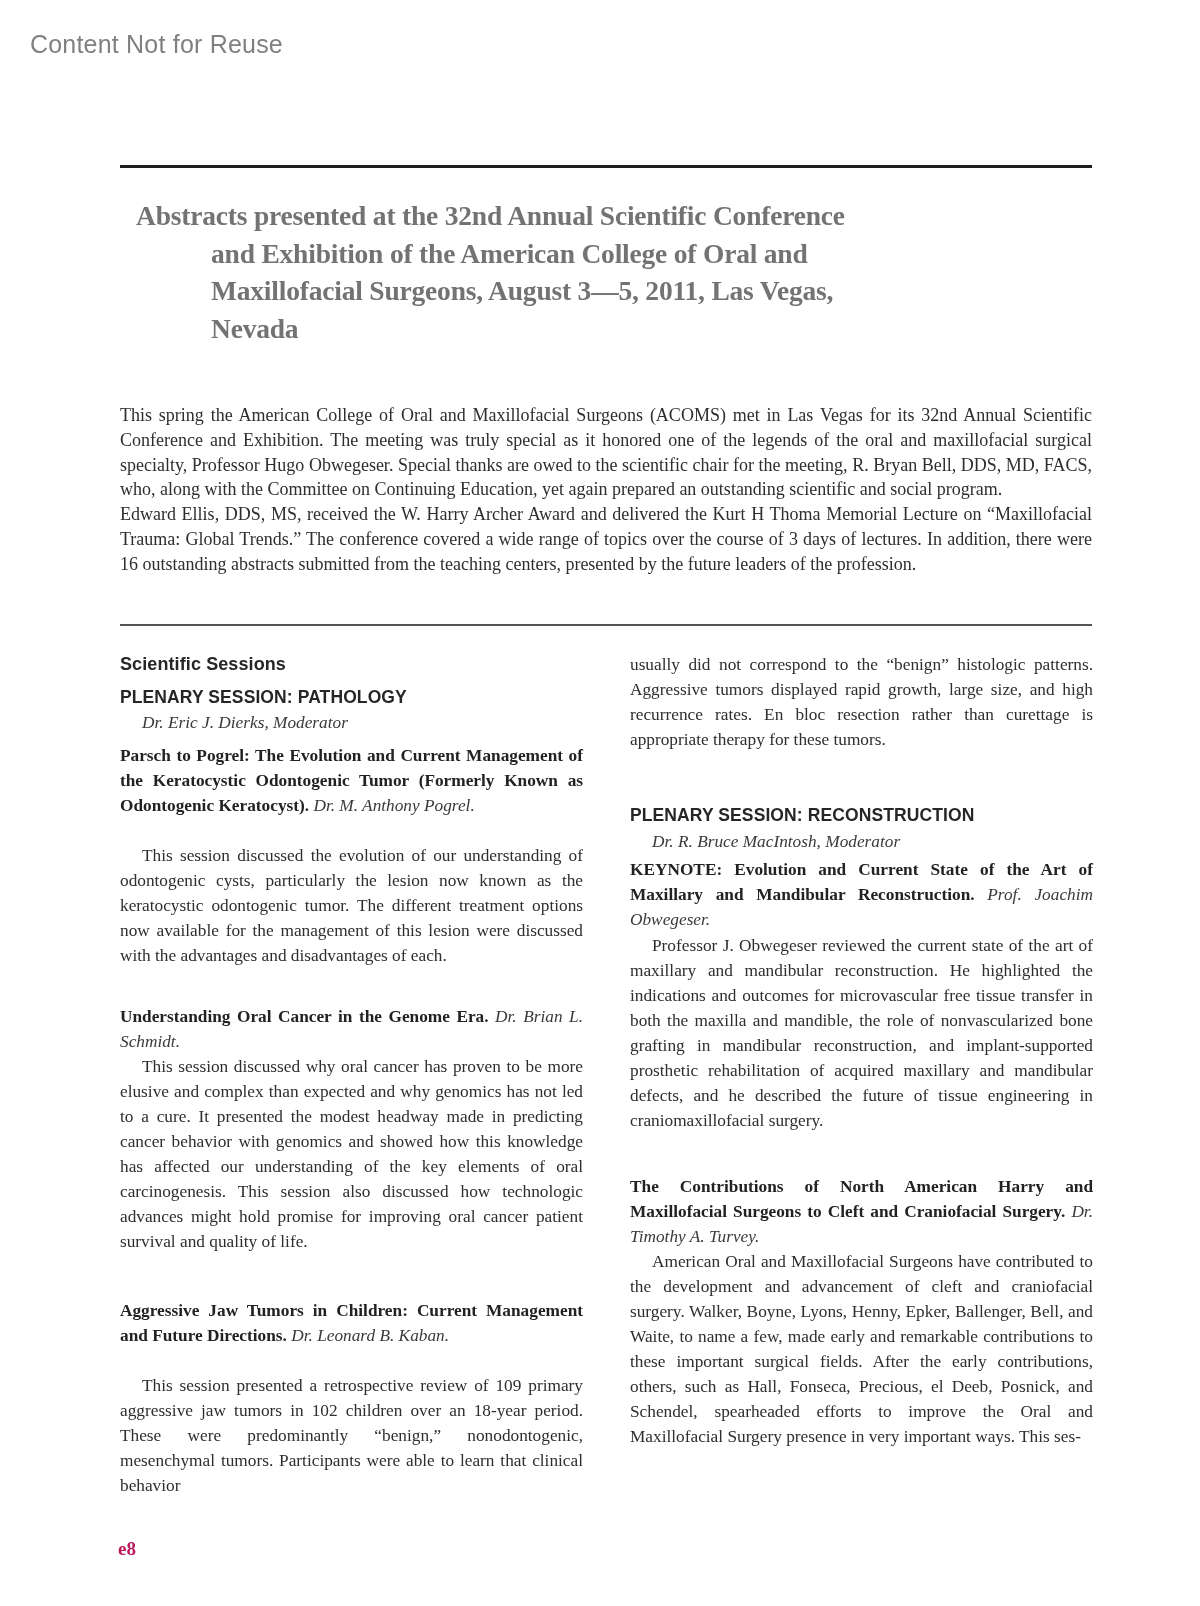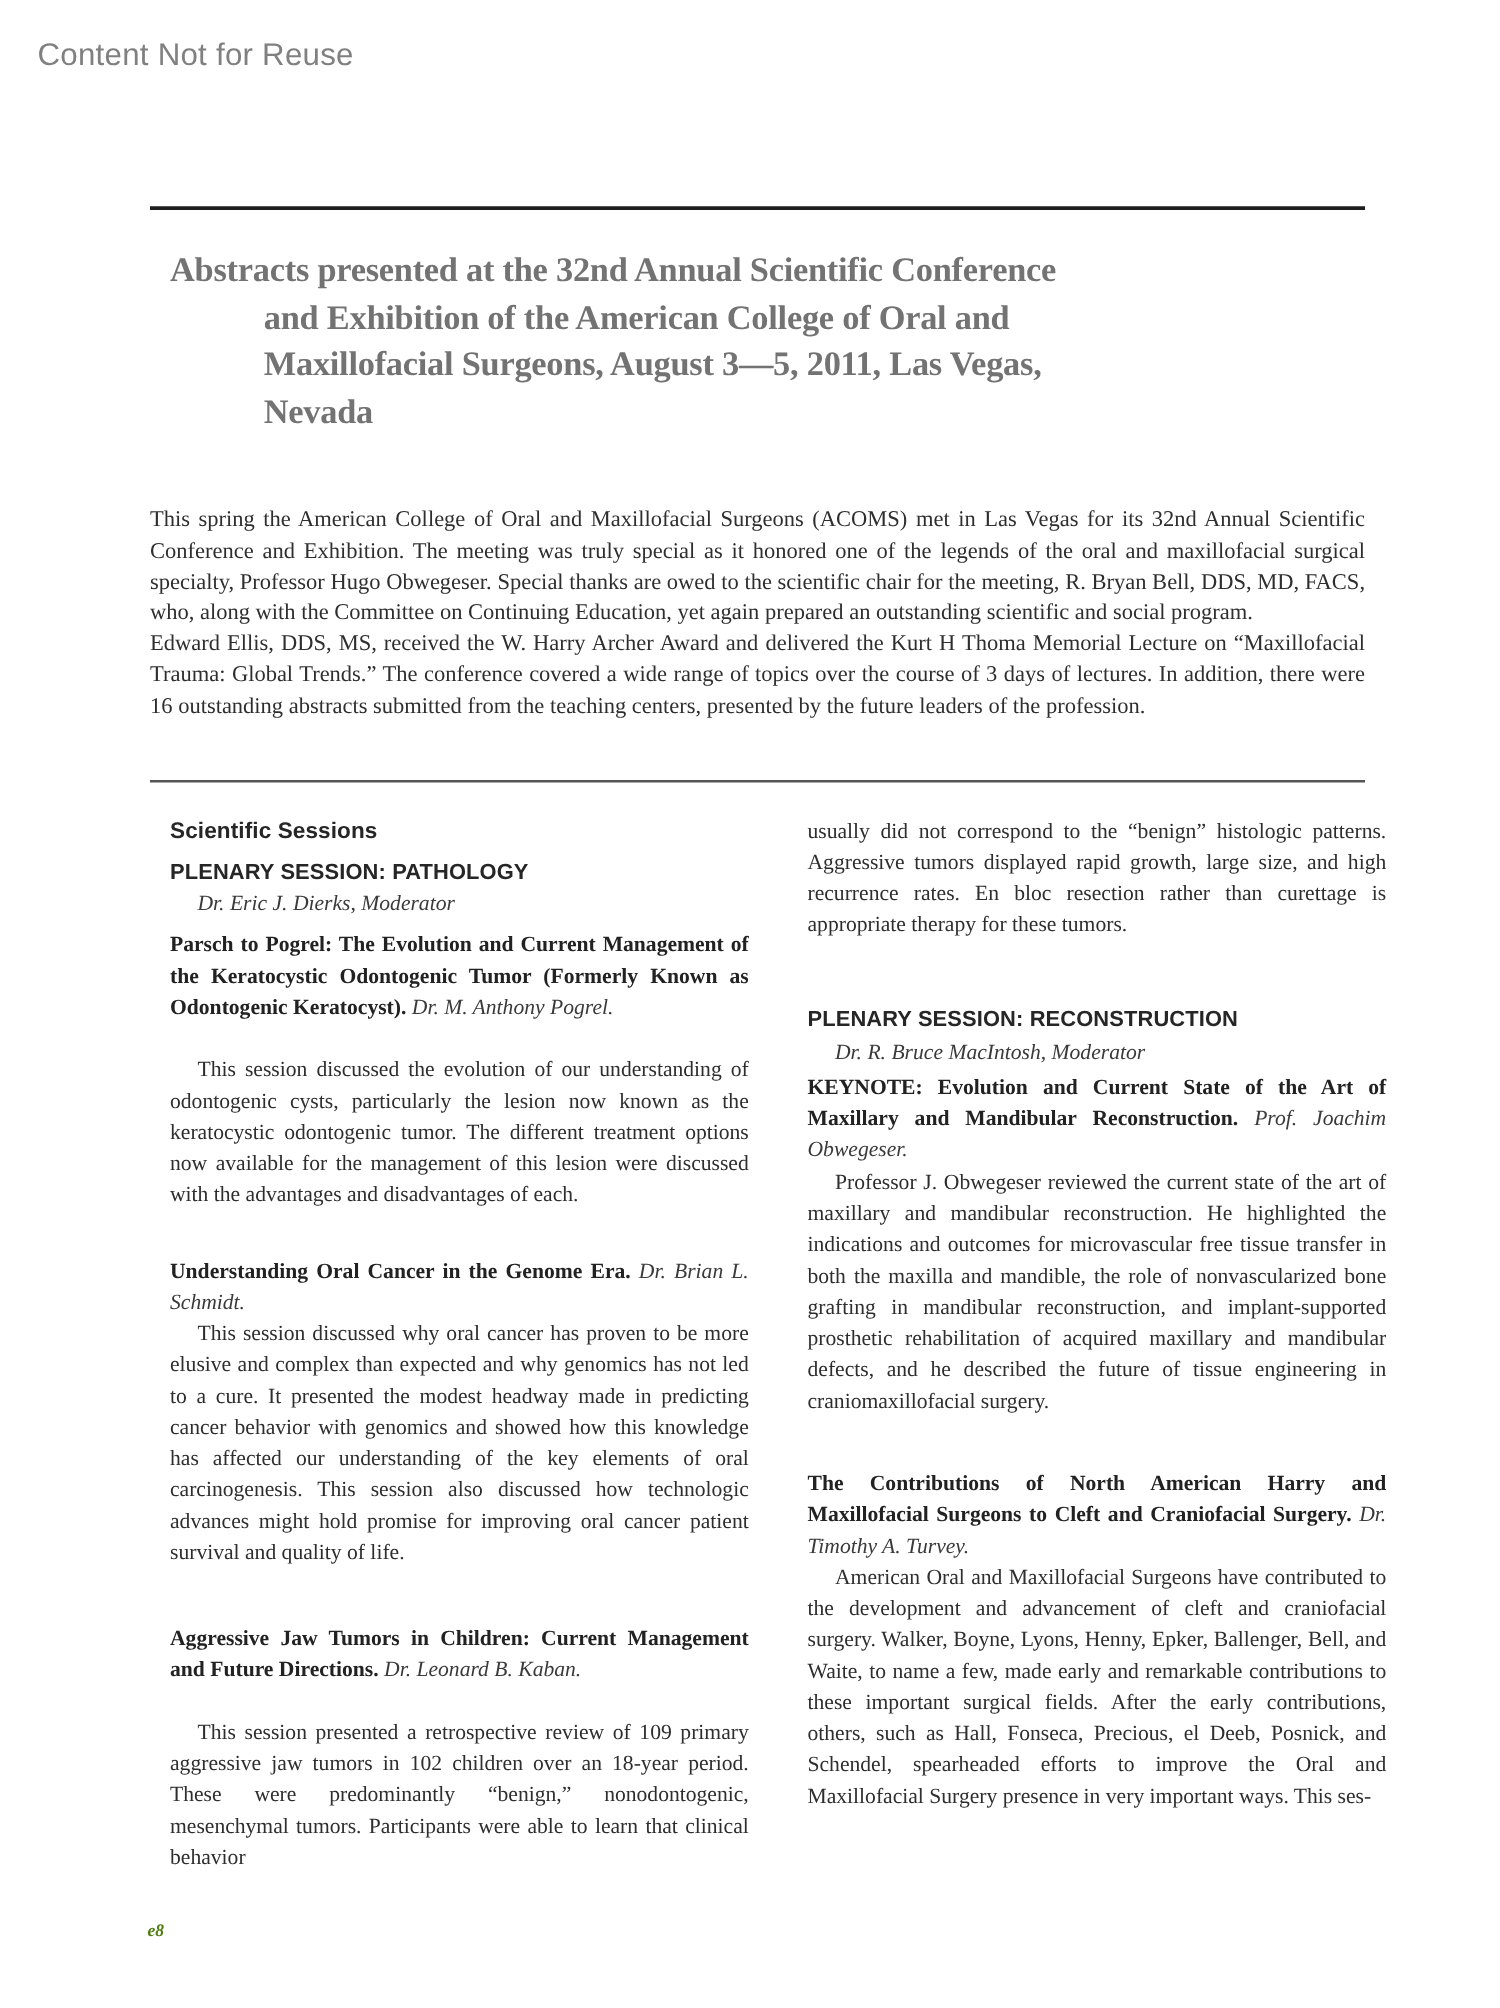--- a/index.html
+++ b/index.html
@@ -13,28 +13,28 @@
            font-size: 27.5px; font-weight: bold; line-height: 37.5px; color: #737373;
            font-family: "Liberation Serif", serif; letter-spacing: -0.2px; }
   .title .tl { display: block; white-space: nowrap; }
   .title .tl.indent { padding-left: 75px; }
   .intro { position: absolute; left: 120px; top: 403px; width: 972px; font-size: 18px; line-height: 24.8px;
            text-align: justify; color: #2e2e2e; margin: 0; }
   .intro p { margin: 0; }
   .col { position: absolute; width: 463px; font-size: 17.3px; line-height: 25px; color: #2e2e2e; }
   .col-left { left: 120px; }
   .col-right { left: 630px; }
-  .blk { position: absolute; left: 16px; width: 463px; margin: 0; text-align: justify; }
+  .blk { position: absolute; left: 0; width: 463px; margin: 0; text-align: justify; }
   .sans-h { font-family: "Liberation Sans", "DejaVu Sans", sans-serif; font-weight: bold; color: #262626; font-size: 18px; letter-spacing: 0.1px; }
   .sans-h.small { font-size: 17.5px; }
   .mod { font-style: italic; padding-left: 22px; color: #3a3a3a; }
   .atitle { font-weight: bold; color: #222; }
   .author { font-style: italic; font-weight: normal; color: #3a3a3a; }
   .body { text-indent: 22px; }
-  .pagenum { position: absolute; left: 118px; top: 1538px; font-style: italic; font-weight: bold; font-size: 14px; color: #4d7c0f; }
+  .pagenum { position: absolute; left: 118px; top: 1538px; font-weight: bold; font-size: 19px; color: #be185d; }
 </style>
 </head>
 <body>
 
 <div class="watermark">Content Not for Reuse</div>
 
 <div class="rule-top"></div>
 
 <h1 class="title">
   <span class="tl">Abstracts presented at the 32nd Annual Scientific Conference</span>

